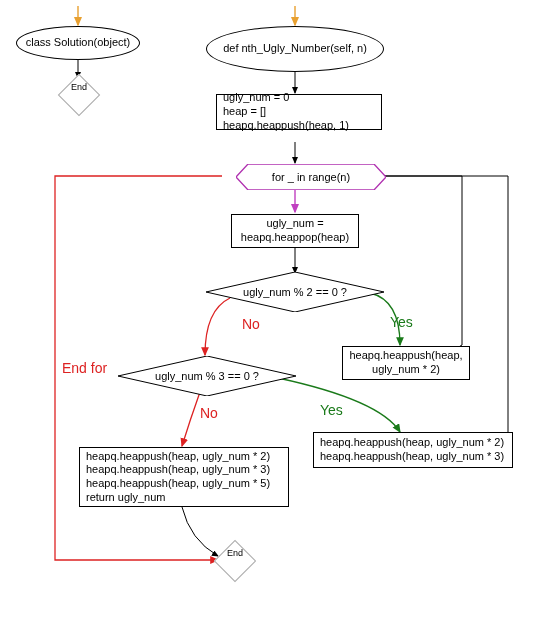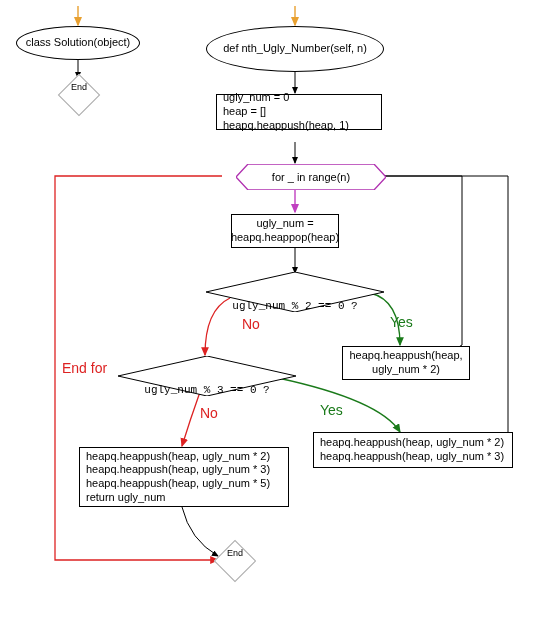--- a/index.html
+++ b/index.html
@@ -40,23 +40,22 @@
     width: 16px;
     height: 16px;
     transform: rotate(-45deg);
     font-size: 9px;
     text-align: center;
     line-height: 16px;
   }
   .decision {
     position: absolute;
     display: flex;
-    align-items: flex-end;
+    align-items: center;
     justify-content: center;
-    font-family: Liberation Mono, monospace;
   }
   .decision svg { position:absolute; top:0; left:0; }
   .decision span { position: relative; z-index: 2; }
   .loop-hex {
     position: absolute;
     display: flex;
     align-items: center;
     justify-content: center;
   }
   .loop-hex svg { position:absolute; top:0; left:0; }
@@ -148,21 +147,21 @@
 heapq.heappush(heap, 1)</span>
 </div>
 
 <div class="loop-hex" style="left:236px; top:164px; width:150px; height:26px;">
   <svg width="150" height="26" viewBox="0 0 150 26">
     <polygon points="12,0 138,0 150,13 138,26 12,26 0,13" fill="#fff" stroke="#b030b0" stroke-width="1.3"></polygon>
   </svg>
   <span>for _ in range(n)</span>
 </div>
 
-<div class="node" style="left:231px; top:214px; width:108px; height:34px;">
+<div class="node" style="left:231px; top:214px; width:128px; height:34px;">
   <span>ugly_num = heapq.heappop(heap)</span>
 </div>
 
 <div class="decision" style="left:206px; top:272px; width:178px; height:40px;">
   <svg width="178" height="40" viewBox="0 0 178 40">
     <polygon points="89,0 178,20 89,40 0,20" fill="#fff" stroke="#000" stroke-width="1"></polygon>
   </svg>
   <span>ugly_num % 2 == 0 ?</span>
 </div>
 

